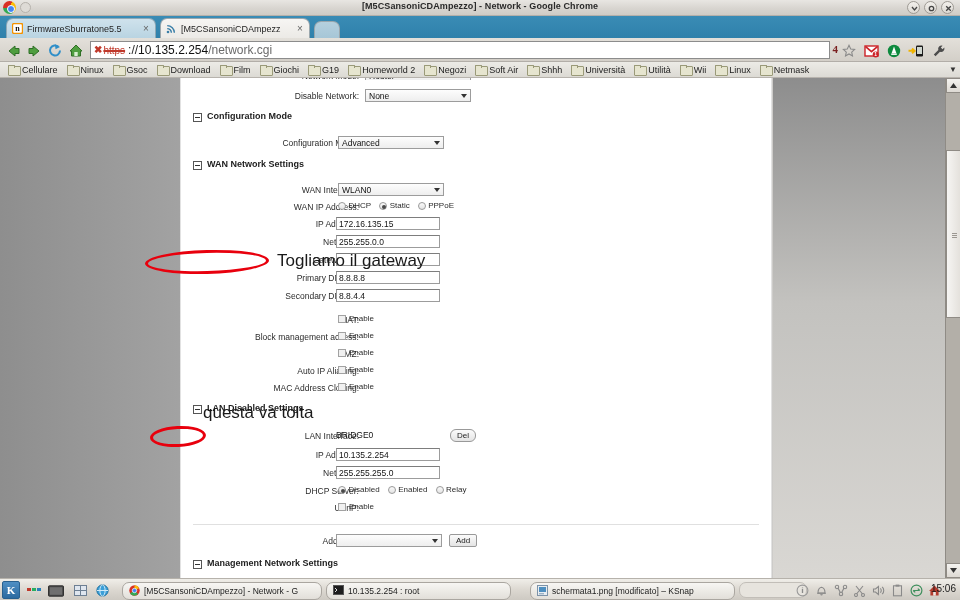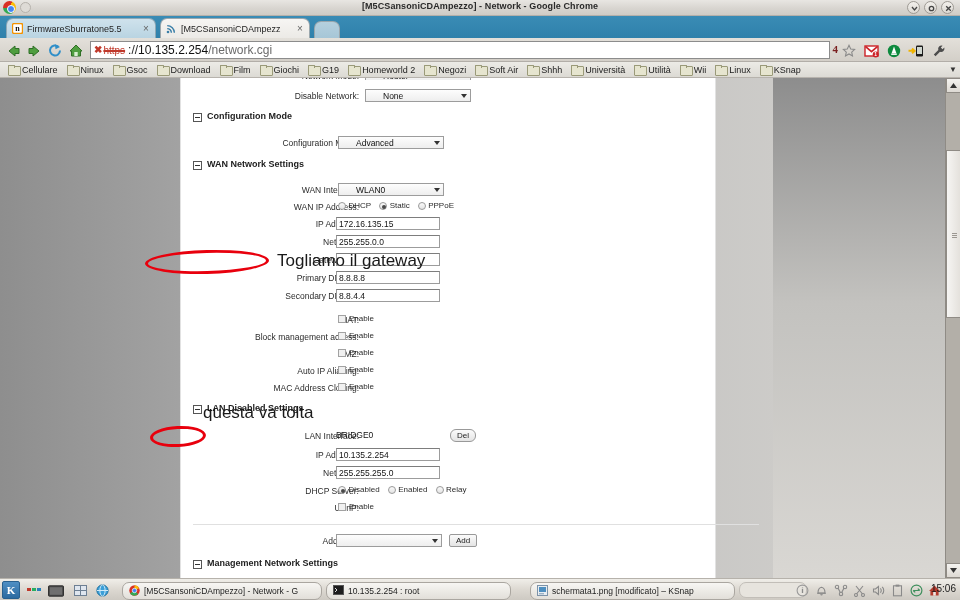--- a/index.html
+++ b/index.html
@@ -134,21 +134,21 @@
   }
   #bm-overflow { position:absolute; right:3px; top:3px; font-size:8px; color:#333; }
 
   
   #viewport {
     position:absolute; left:0; top:78px; width:960px; height:500px;
     background:linear-gradient(to right,#8e8e8e 0%,#b9b9b9 40%,#d6d4d0 100%);
     overflow:hidden;
   }
   #page {
-    position:absolute; left:180px; top:0; width:536px; height:500px;
+    position:absolute; left:180px; top:0; width:592px; height:500px;
     background:#fff;
     border-left:1px solid #e2e2e2; border-right:1px solid #e2e2e2;
   }
   #rightfill {
     position:absolute; left:773px; top:0; width:172px; height:500px;
     background:linear-gradient(to bottom,#8d8d8d 0%,#c3c2bf 45%,#d9d7d3 100%);
   }
 
   
   #vscroll {
@@ -178,21 +178,21 @@
   .txtin {
     position:absolute; width:104px; height:13px;
     background:#fff; border:1px solid #9c9c9c; border-top-color:#7d7d7d;
     font-size:8.5px; color:#111; line-height:12px; padding:0 2px;
     white-space:nowrap; overflow:hidden;
   }
   .sel {
     position:absolute; width:106px; height:13px;
     background:linear-gradient(to bottom,#fdfdfd,#eeeeee);
     border:1px solid #9c9c9c;
-    font-size:8.5px; color:#111; line-height:12px; padding:0 12px 0 17px;
+    font-size:8.5px; color:#111; line-height:12px; padding:0 12px 0 3px;
     white-space:nowrap; overflow:hidden;
   }
   .sel .arr {
     position:absolute; right:3px; top:4px;
     border-left:3px solid transparent; border-right:3px solid transparent;
     border-top:4px solid #333;
   }
   .btn {
     position:absolute; height:13px; padding:0 6px;
     background:linear-gradient(to bottom,#fbfbfb,#e4e4e4);
@@ -472,21 +472,21 @@
   <div class="bm">
       <span class="folder-ico"></span>
       <span>Wii</span>
     </div>
   <div class="bm">
       <span class="folder-ico"></span>
       <span>Linux</span>
     </div>
   <div class="bm">
       <span class="folder-ico"></span>
-      <span>KSnap</span>
+      <span>Netmask</span>
     </div>
   <div id="bm-overflow">▼</div>
 </div>
 
 <div id="viewport">
   <div id="rightfill"></div>
 
   <div id="page">
 
     <div style="position:absolute;left:0;top:-9px;width:592px;height:11px;overflow:hidden;">

